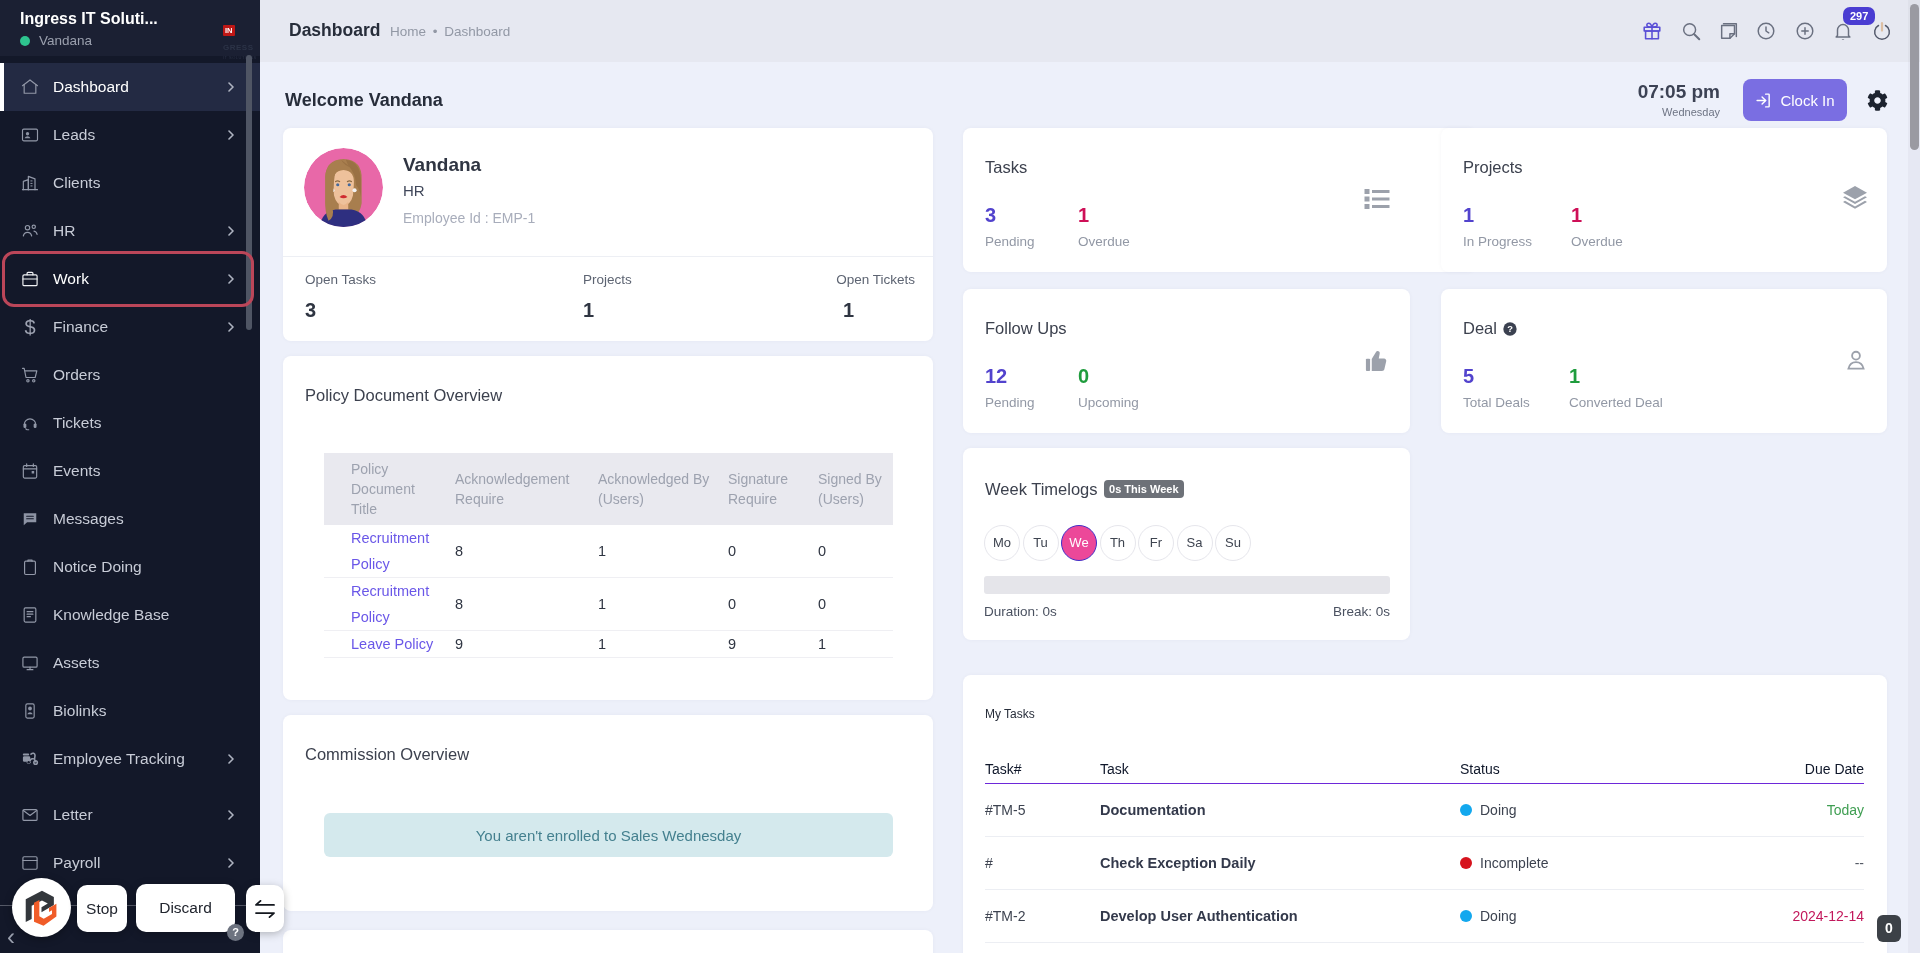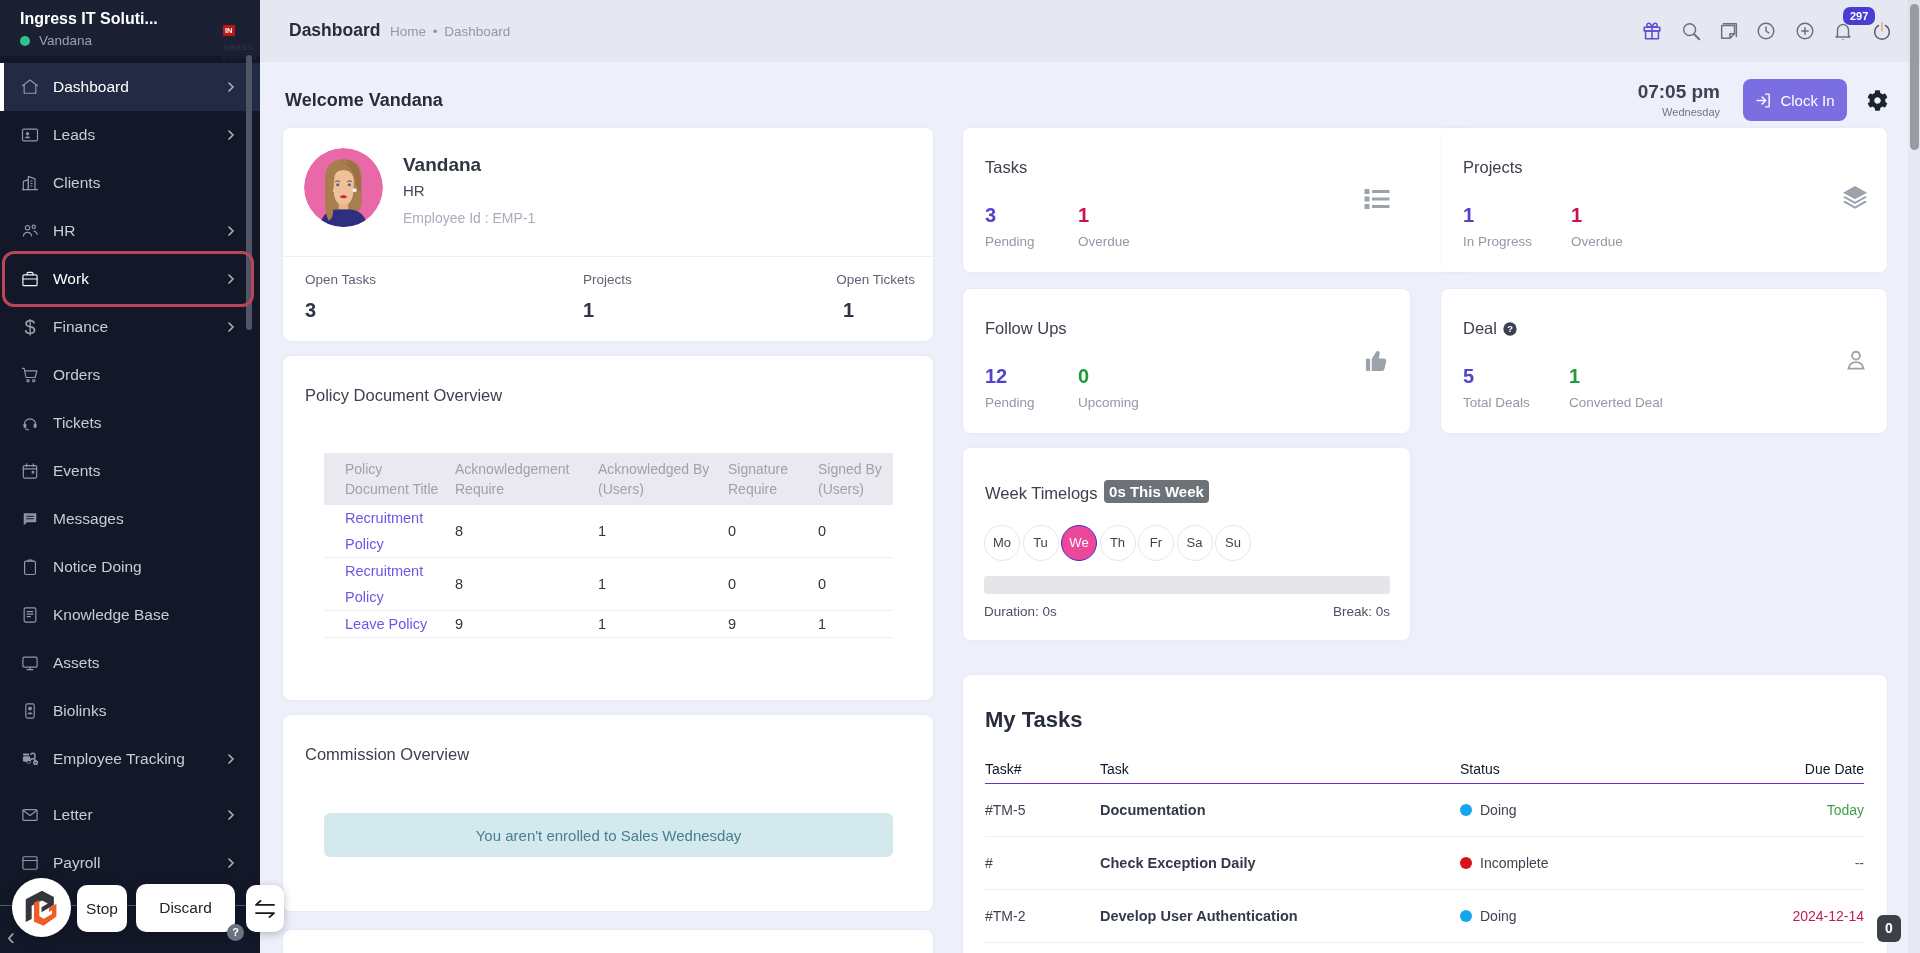--- a/index.html
+++ b/index.html
@@ -48,21 +48,21 @@
 
 .num { font-size:20px; font-weight:bold; }
 .purple { color:#5243cd; }
 .crimson { color:#ce0f57; }
 .green { color:#1f9c3d; }
 .lbl { font-size:13.5px; color:#9298a5; }
 
 
 table.pol { border-collapse:collapse; width:569px; font-size:14px; }
 table.pol th { background:#e9e9ef; color:#9da2af; text-align:left; font-weight:normal; padding:6px 4px 6px 12px; vertical-align:middle; height:40px; line-height:20px; }
-table.pol th:first-child, table.pol td:first-child { padding-left:21px; }
+table.pol th:first-child, table.pol td:first-child { padding-left:27px; }
 table.pol td { padding:0 4px 0 12px; border-bottom:1px solid #efeff3; color:#2f3542; line-height:26px; font-size:14.5px; vertical-align:middle; }
 table.pol a { color:#6a57e8; text-decoration:none; }
 
 table.mytasks { border-collapse:collapse; width:879px; font-size:14px; }
 table.mytasks th { color:#0f172a; text-align:left; font-weight:normal; padding:8px 0 6px 0; border-bottom:1px solid #6d28d9; font-size:14px; }
 table.mytasks td { padding:0; border-bottom:1px solid #eceef3; height:53px; vertical-align:middle; color:#3d4350; }
 .tdot { display:inline-block; width:12px; height:12px; border-radius:50%; margin-right:8px; vertical-align:-1px; }
 
 .day { display:inline-block; width:36px; height:36px; border-radius:50%; background:#fff; border:1px solid #e6e6ec; color:#3e4450; font-size:13px; text-align:center; line-height:34px; margin-right:2.5px; }
 .day.act { background:#ec4899; border-color:#3f2fc9; color:#fff; }
@@ -268,31 +268,31 @@
         <circle cx="12" cy="8" r="3.6"></circle>
         <path d="M5 20c1-4.2 3.8-6 7-6s6 1.8 7 6z"></path>
       </svg>
     <div class="abs num purple" style="left:22px;top:76px">5</div>
     <div class="abs lbl" style="left:22px;top:106px">Total Deals</div>
     <div class="abs num green" style="left:128px;top:76px">1</div>
     <div class="abs lbl" style="left:128px;top:106px">Converted Deal</div>
   </div>
 
   <div class="card" id="cardWeek" style="left:703px; top:386px; width:447px; height:192px;">
-    <div class="abs ctitle" style="left:22px;top:32px">Week Timelogs <span style="display:inline-block;background:#6d7178;color:#fff;font-size:15px;font-weight:bold;padding:3px 5px;border-radius:4px;vertical-align:2px;margin-left:2px">0s This Week</span></div>
+    <div class="abs ctitle" style="left:22px;top:32px">Week Timelogs <span style="display:inline-block;background:#6d7178;color:#fff;font-size:11px;font-weight:bold;padding:3px 5px;border-radius:4px;vertical-align:2px;margin-left:2px">0s This Week</span></div>
     <div class="abs" style="left:21px;top:77px">
       <span class="day">Mo</span><span class="day">Tu</span><span class="day act">We</span><span class="day">Th</span><span class="day">Fr</span><span class="day">Sa</span><span class="day">Su</span>
     </div>
     <div class="abs" style="left:21px;top:128px;width:406px;height:18px;background:#e5e5ea;border-radius:3px"></div>
     <div class="abs" style="left:21px;top:156px;font-size:13.5px;color:#4a5160">Duration: 0s</div>
     <div class="abs" style="right:20px;top:156px;font-size:13.5px;color:#4a5160">Break: 0s</div>
   </div>
 
   <div class="card" id="cardMyTasks" style="left:703px; top:613px; width:924px; height:300px;">
-    <div class="abs" style="left:22px;top:32px;font-size:22px;font-weight:bold;color:#272d3a">My Tasks</div>
+    <div class="abs" style="left:22px;top:32px;font-size:12px;font-weight:normal;color:#272d3a">My Tasks</div>
     <table class="mytasks abs" style="left:22px;top:78px">
       <tbody>
           <tr>
             <th style="width:115px">Task#</th>
             <th style="width:360px">Task</th>
             <th style="width:280px">Status</th>
             <th style="text-align:right">Due Date</th>
           </tr>
       <tr>
             <td>#TM-5</td>

